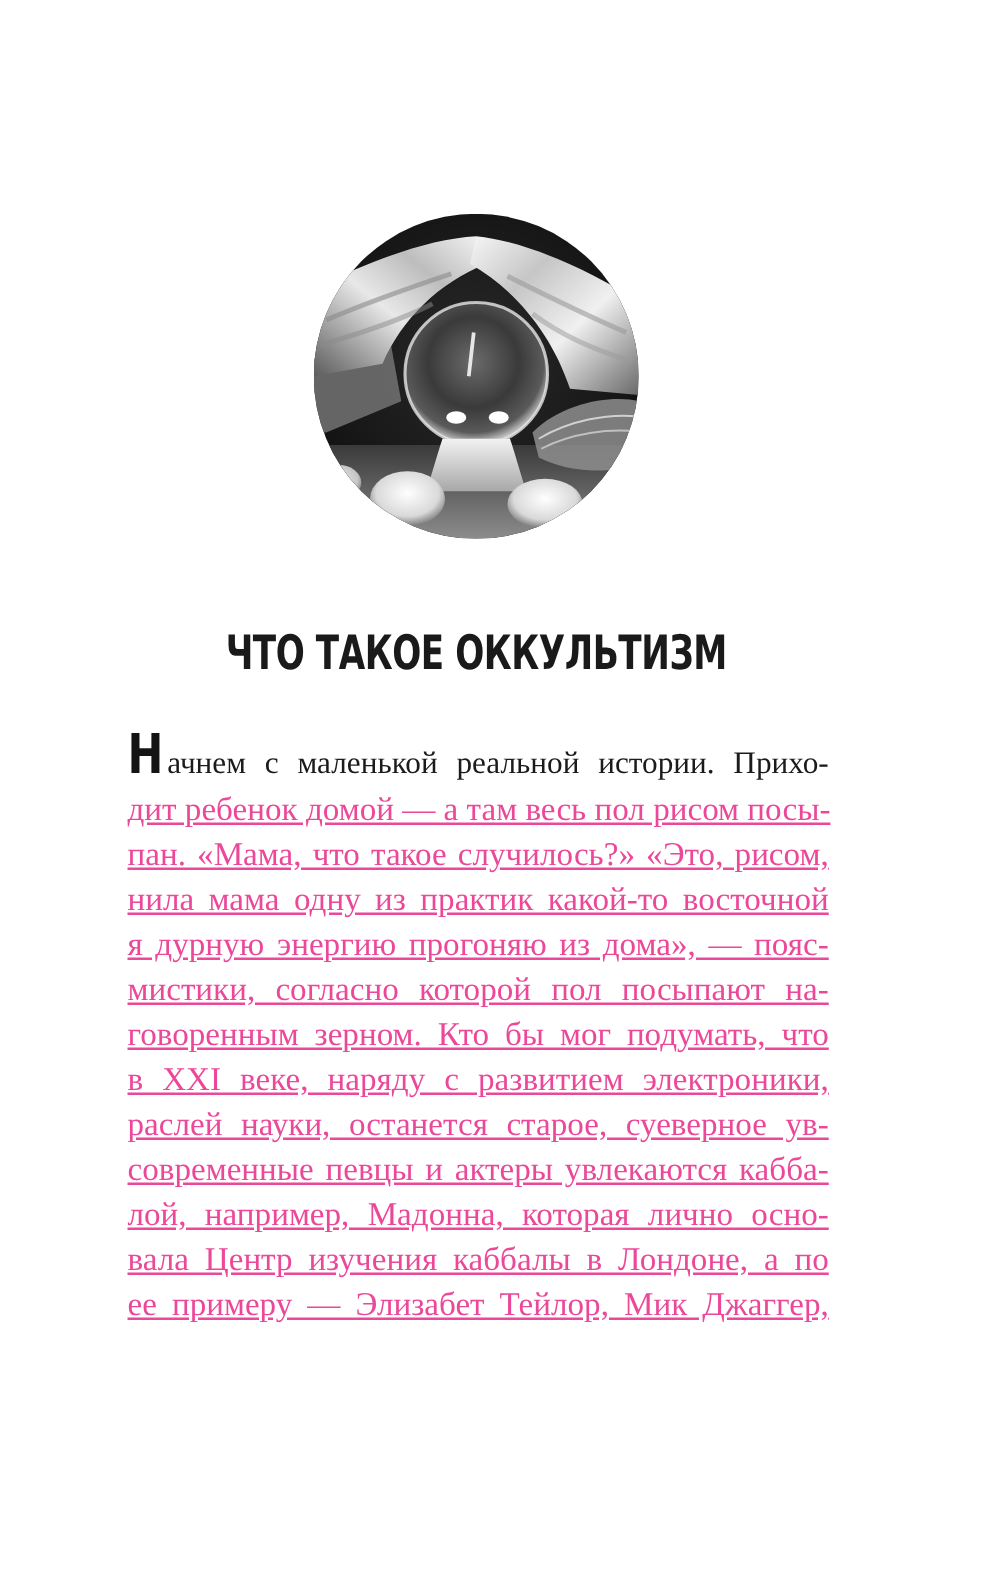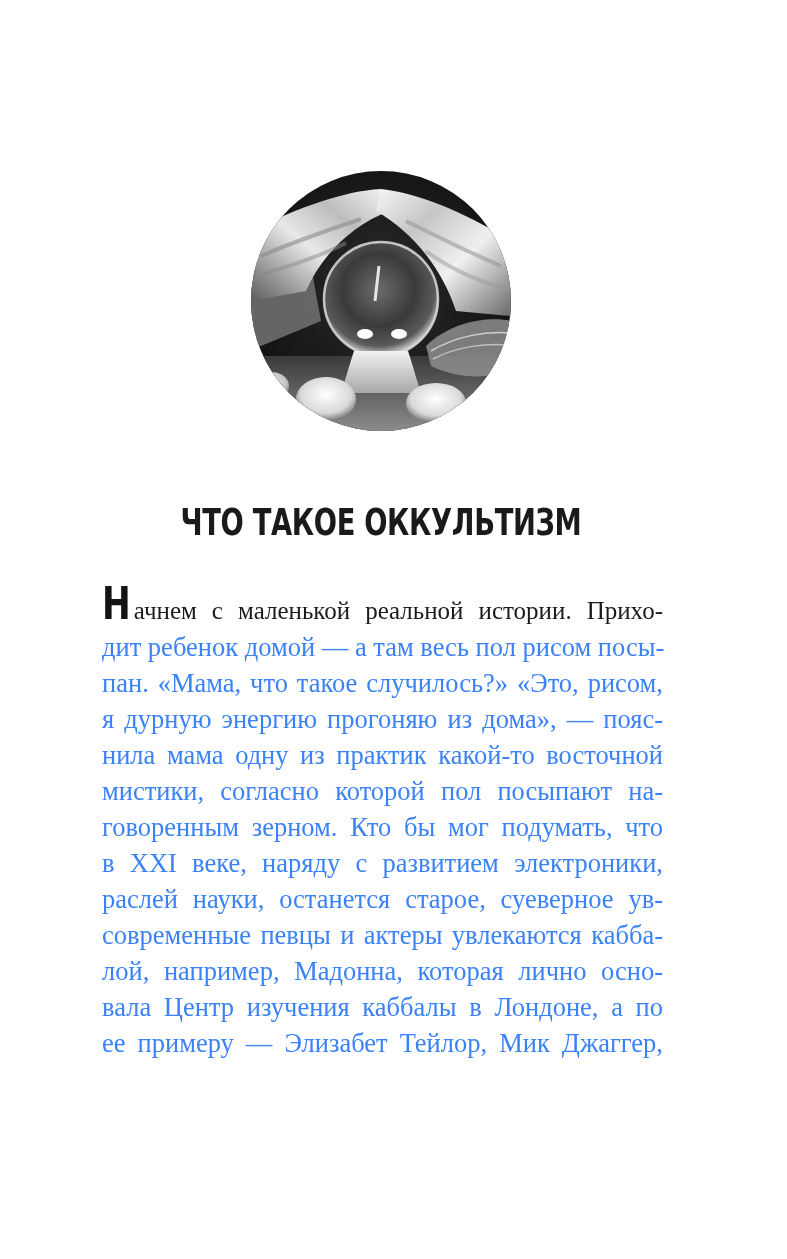--- a/index.html
+++ b/index.html
@@ -56,25 +56,26 @@
       top: 586px;
       width: 561px;
       margin: 0;
     }
     .line {
       display: block;
       height: 36px;
       line-height: 36px;
       font-family: "Liberation Serif", serif;
       font-size: 26.5px;
-      color: #3b82f6;
+      color: #ec4899;
       text-align: justify;
       text-align-last: justify;
       white-space: nowrap;
       overflow: visible;
+      text-decoration: underline;
     }
     .line.last {
       text-align-last: justify;
     }
     .drop-cap {
       font-family: "DejaVu Sans", sans-serif;
       font-weight: bold;
       font-size: 44px;
       line-height: 36px;
       display: inline-block;
@@ -176,22 +177,22 @@
 
   <h1 class="chapter-title">ЧТО ТАКОЕ ОККУЛЬТИЗМ</h1>
 
   <div class="body-text">
     <div class="line-first">
       <span class="drop-cap">Н</span>
       <span class="rest">ачнем с маленькой реальной истории. Прихо-</span>
     </div>
     <span class="line">дит ребенок домой — а там весь пол рисом посы-</span>
     <span class="line">пан. «Мама, что такое случилось?» «Это, рисом,</span>
+    <span class="line">нила мама одну из практик какой-то восточной</span>
     <span class="line">я дурную энергию прогоняю из дома», — пояс-</span>
-    <span class="line">нила мама одну из практик какой-то восточной</span>
     <span class="line">мистики, согласно которой пол посыпают на-</span>
     <span class="line">говоренным зерном. Кто бы мог подумать, что</span>
     <span class="line">в XXI веке, наряду с развитием электроники,</span>
     <span class="line">раслей науки, останется старое, суеверное ув-</span>
     <span class="line">современные певцы и актеры увлекаются кабба-</span>
     <span class="line">лой, например, Мадонна, которая лично осно-</span>
     <span class="line">вала Центр изучения каббалы в Лондоне, а по</span>
     <span class="line last">ее примеру — Элизабет Тейлор, Мик Джаггер,</span>
   </div>
 

